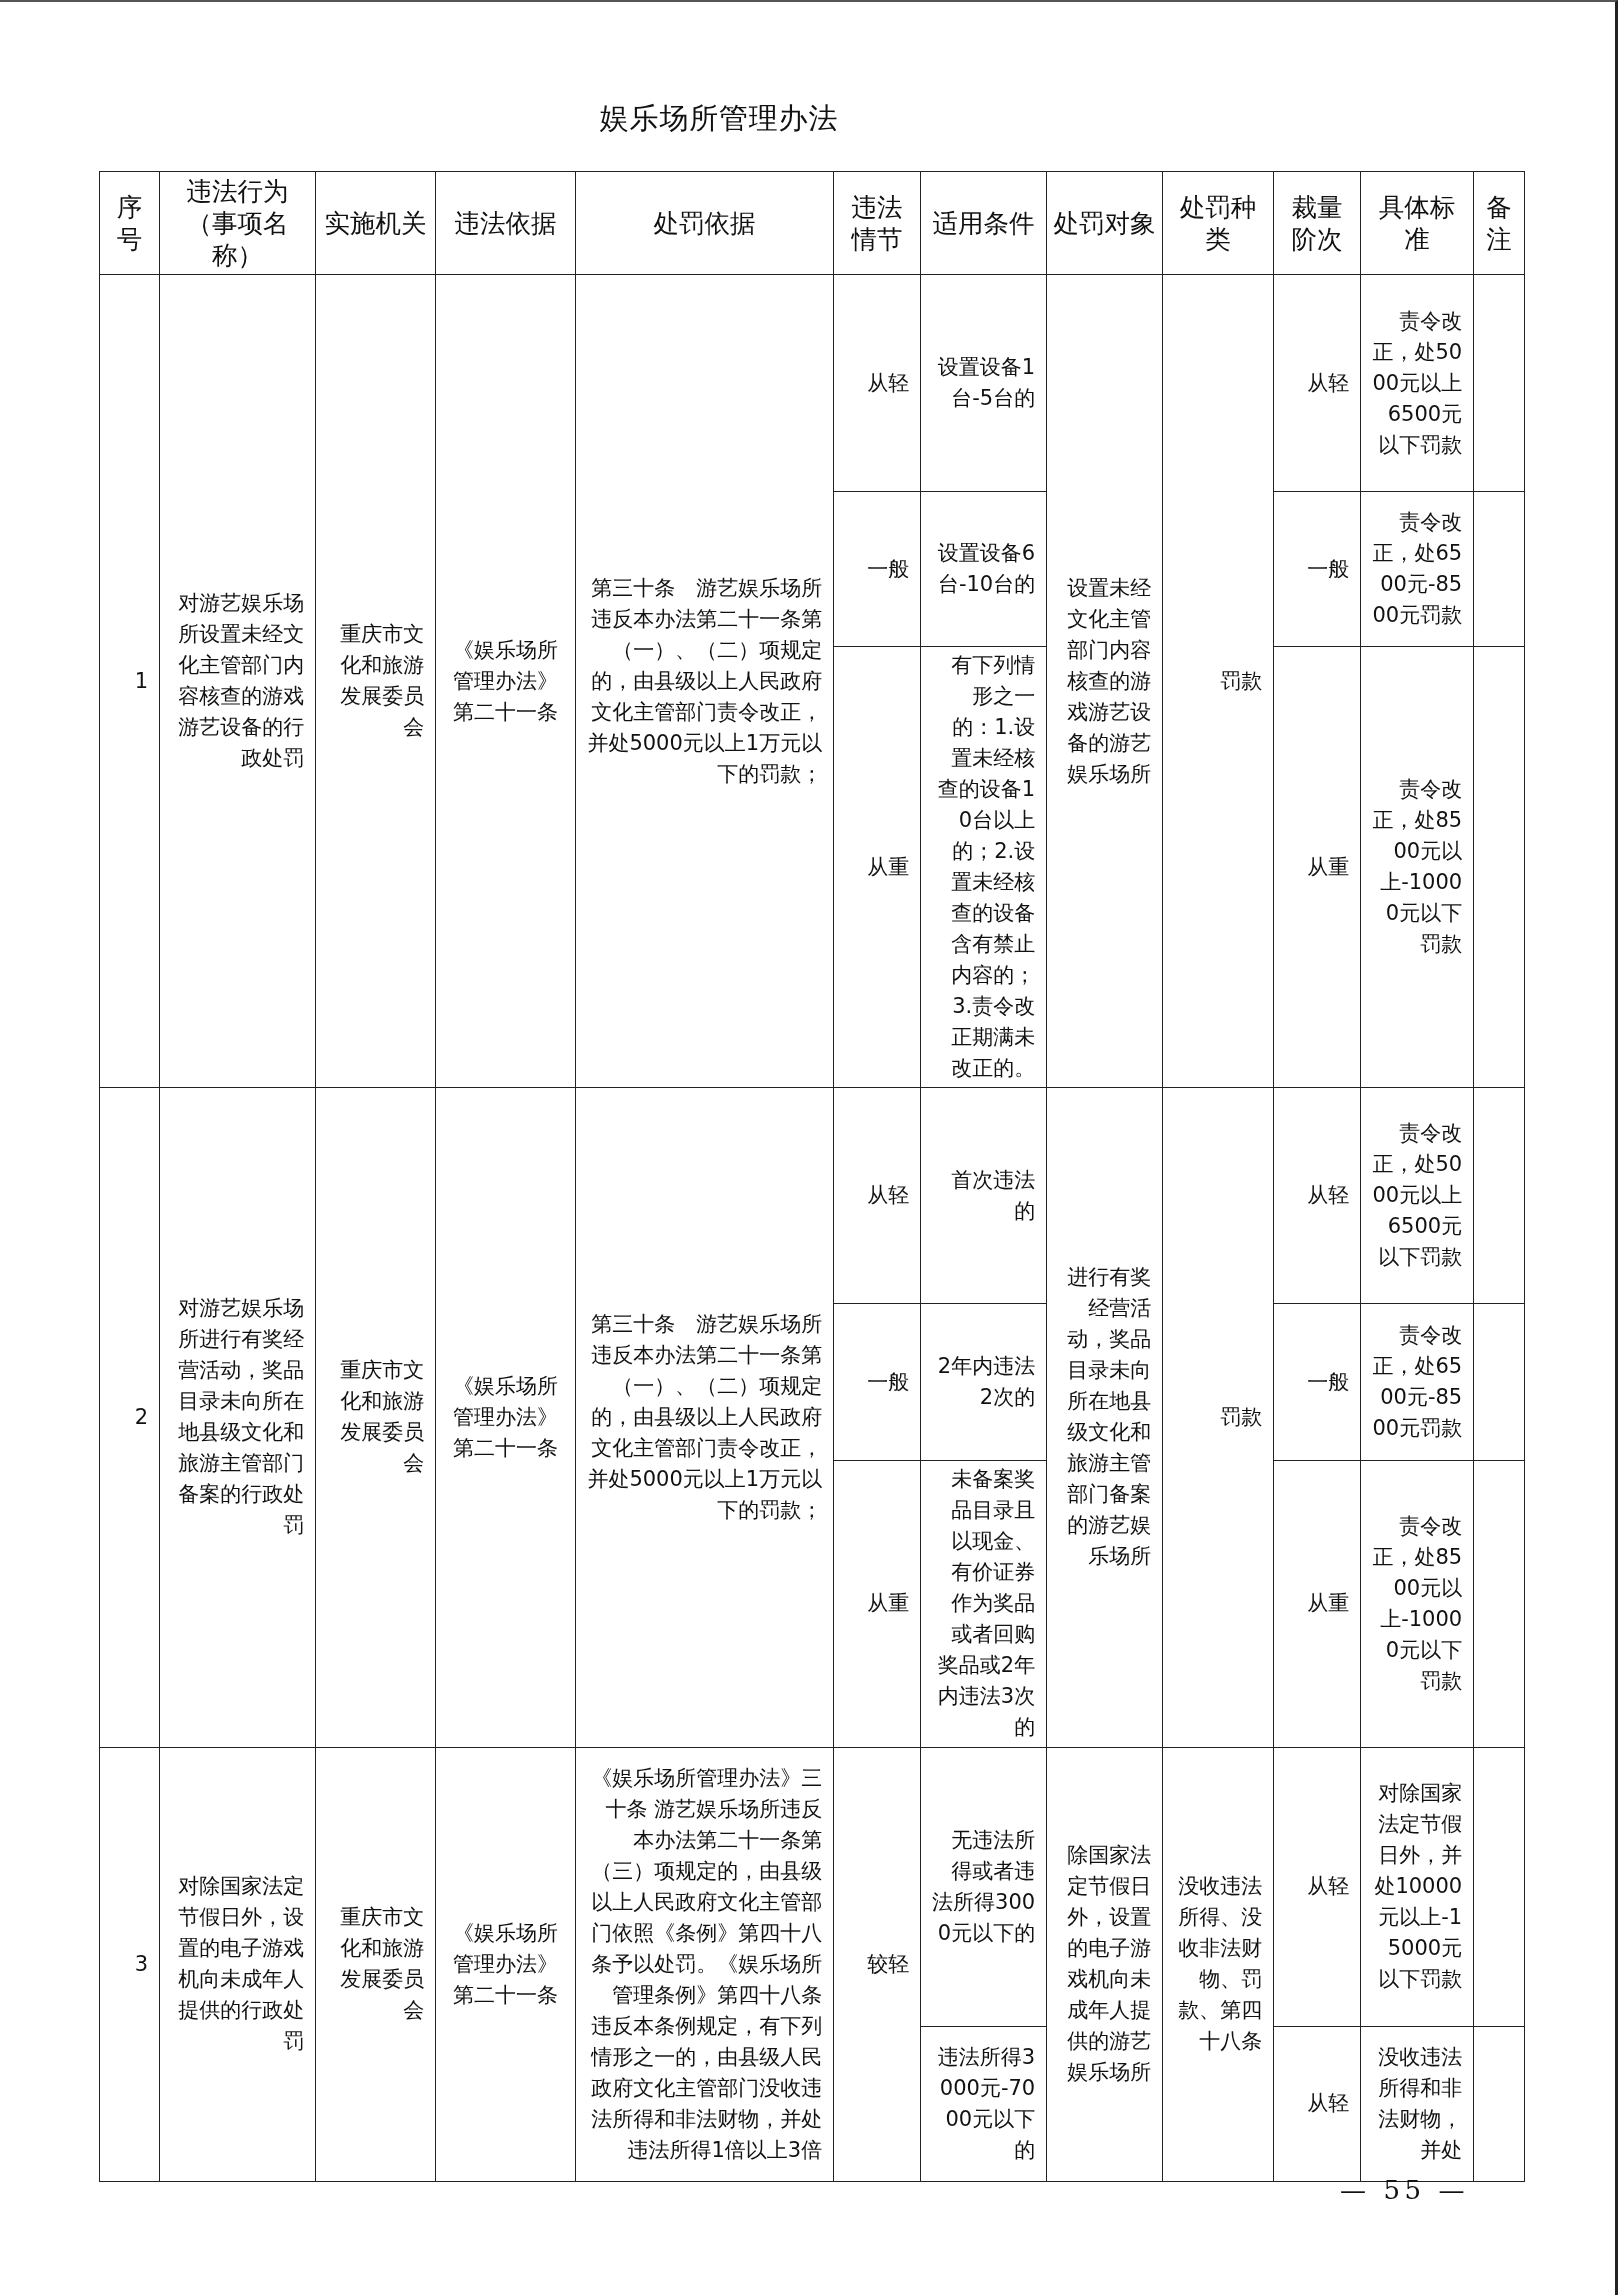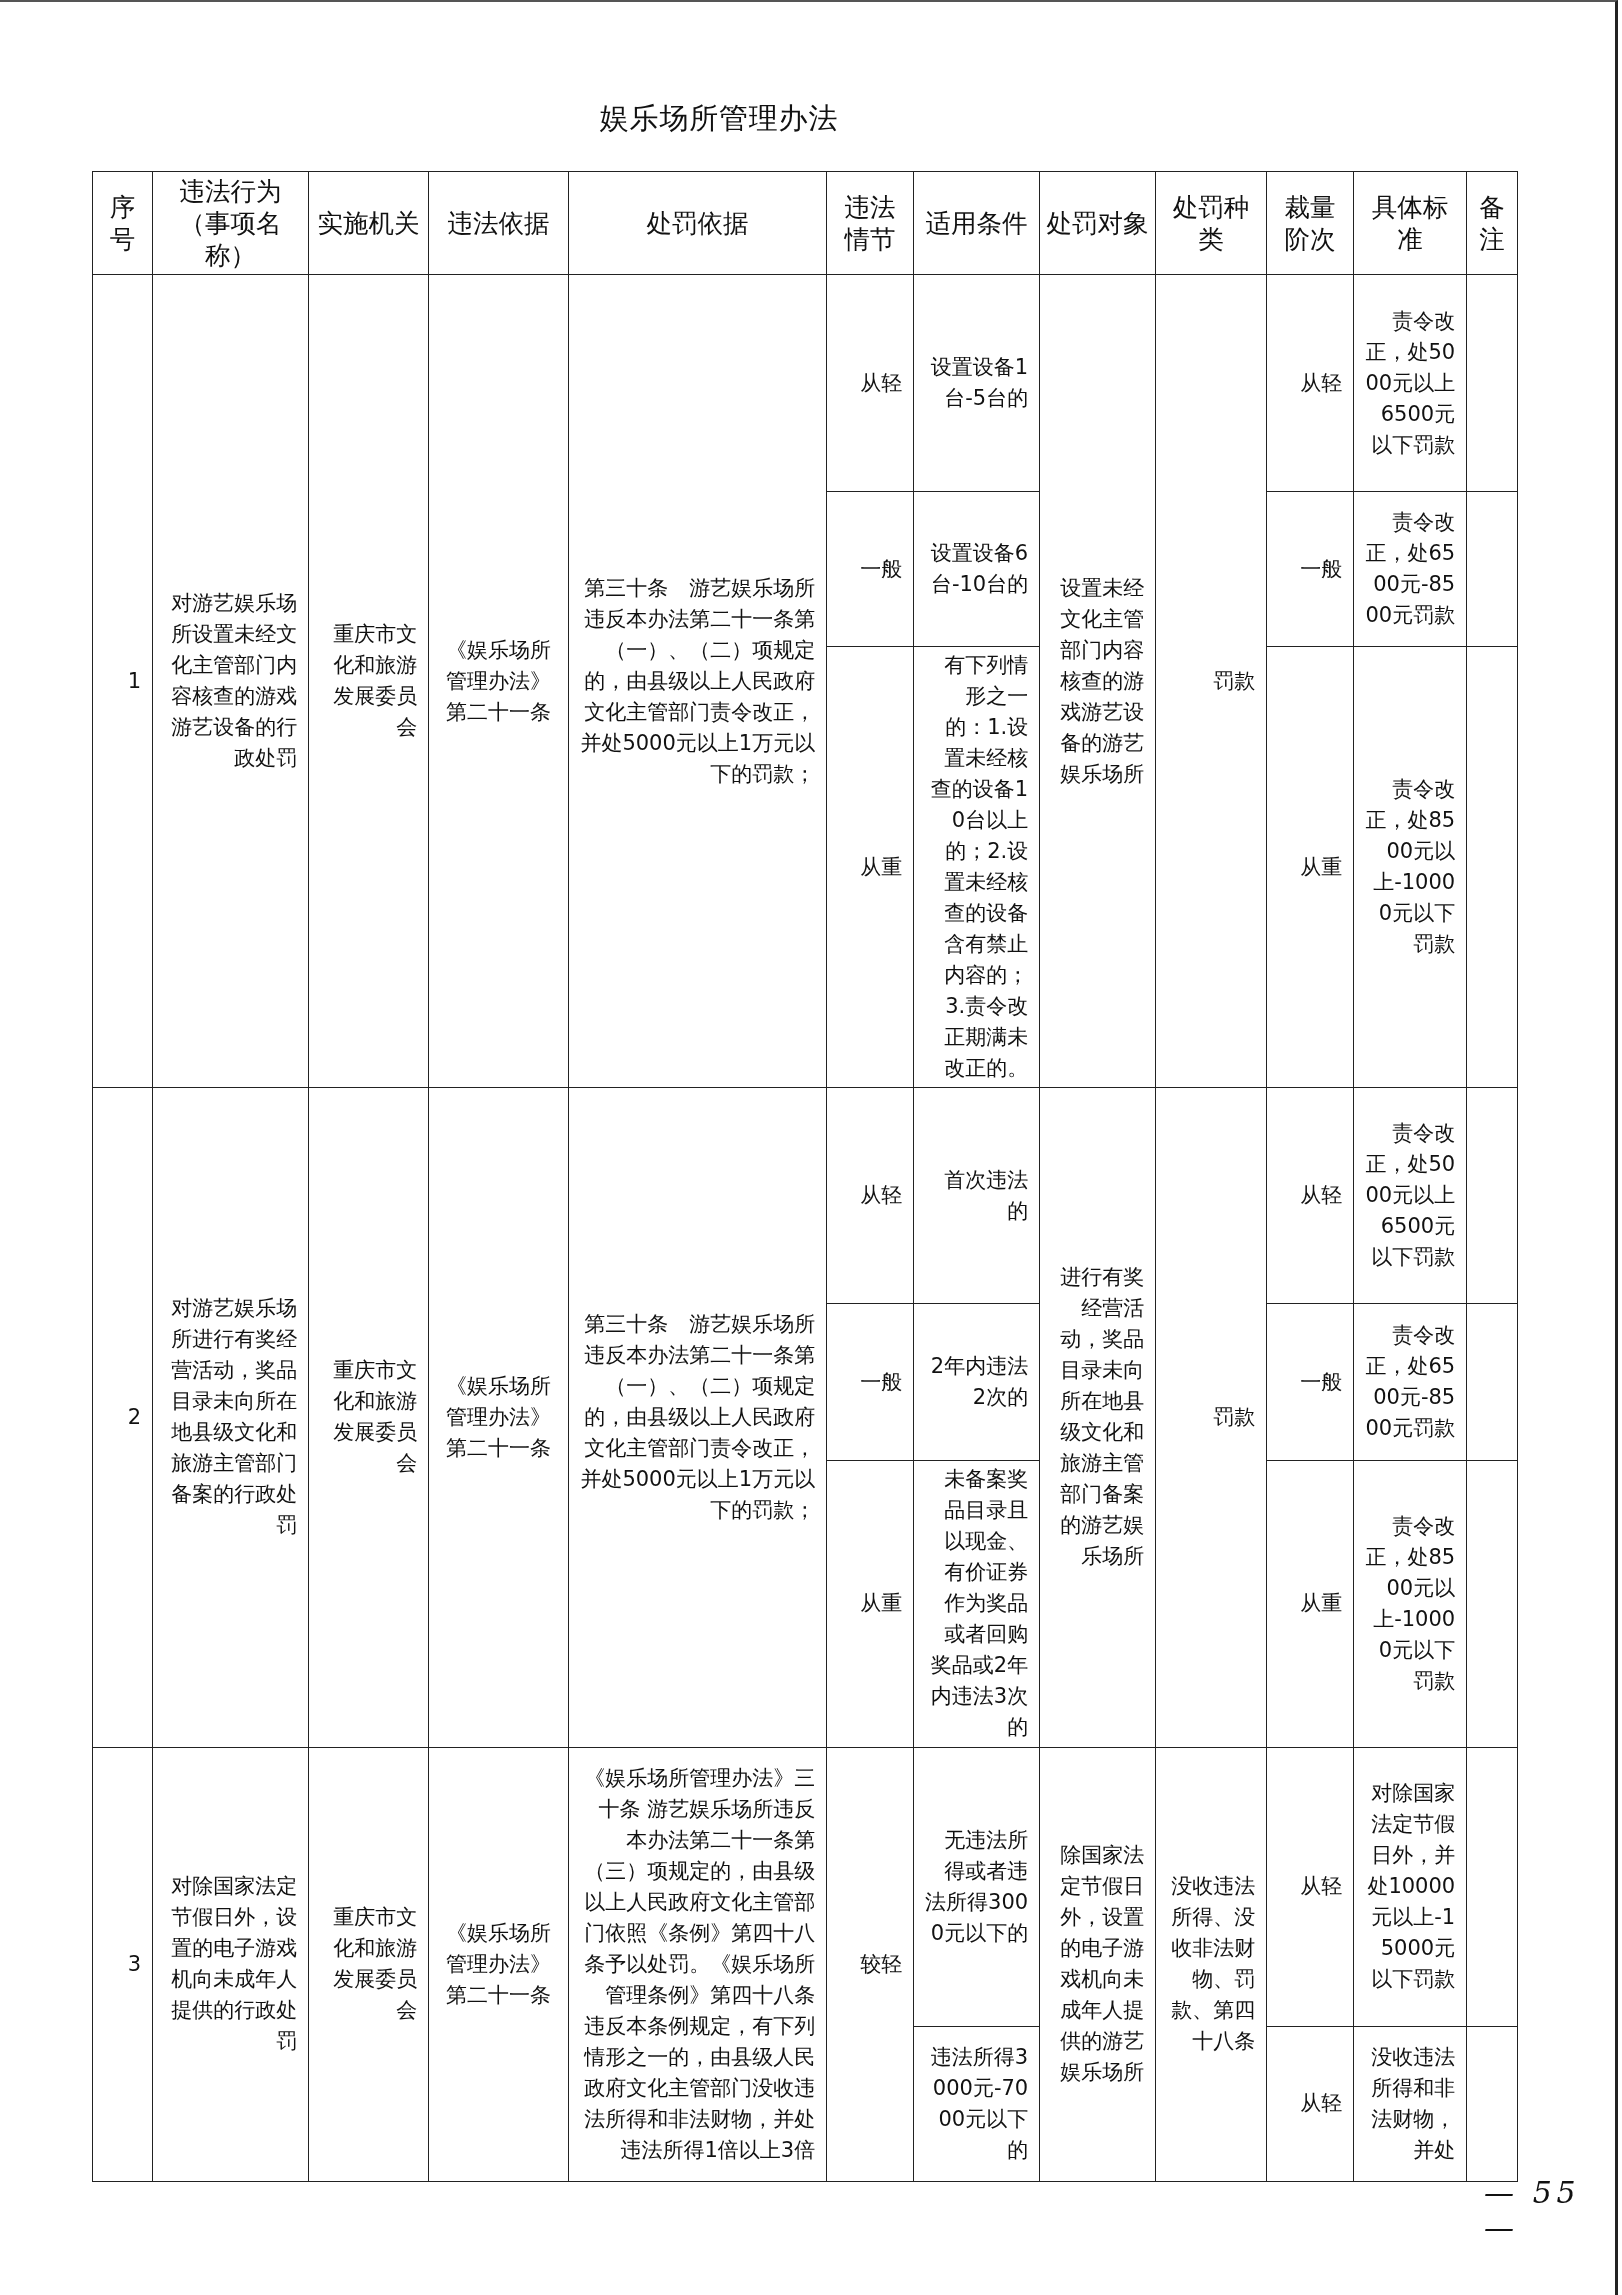--- a/index.html
+++ b/index.html
@@ -2,33 +2,33 @@
 <html style="font-size:12.3px"><head>
 <meta charset="utf-8">
 <style>
   html, body { margin: 0; padding: 0; background: #ffffff; }
   body { width: 1623px; height: 2295px; position: relative; overflow: hidden;
          font-family: "DejaVu Sans", "Liberation Sans", sans-serif; color: #111; }
   .page-frame { position: absolute; left: 0; top: 0; width: 1618px; height: 2295px;
                 border-top: 2.3px solid #555; border-right: 3.1px solid #222; box-sizing: border-box; }
   .doc-title { position: absolute; left: 0; width: 1438px; top: 99px; text-align: center;
                font-family: "DejaVu Serif", "Liberation Serif", serif; font-size: 29px; letter-spacing: 0.8px; }
-  table.penalty { position: absolute; left: 92px; top: 171px; border-collapse: collapse;
+  table.penalty { position: absolute; left: 99px; top: 171px; border-collapse: collapse;
                   table-layout: fixed; width: 1425px; }
   table.penalty td, table.penalty th { border: 1.5px solid #222; vertical-align: middle;
                   font-size: 21px; line-height: 31px; padding: 3.1px 10.8px; word-break: break-all;
                   font-weight: normal; }
   table.penalty th { font-size: 25.5px; line-height: 32px; text-align: center; padding: 3.1px 6.2px;
                      font-family: "DejaVu Serif", "Liberation Serif", serif; }
   .c { text-align: center; font-family: Liberation Serif, serif; }
   .l { text-align: right; }
   .num { font-size: 23px; }
   .group-end td { border-bottom: 2.3px solid #111; }
-  .page-num { position: absolute; top: 2175px; left: 1484px; font-size: 30px;
-              font-family: "DejaVu Serif", "Liberation Serif", serif; letter-spacing: 4.6px; font-style: italic; }
+  .page-num { position: absolute; top: 2175px; left: 1340px; font-size: 26px;
+              font-family: "DejaVu Serif", "Liberation Serif", serif; letter-spacing: 4.6px; }
 </style>
 </head>
 <body>
 
 <div class="page-frame"></div>
 
 <div class="doc-title">娱乐场所管理办法</div>
 
 <table class="penalty">
   <colgroup>

